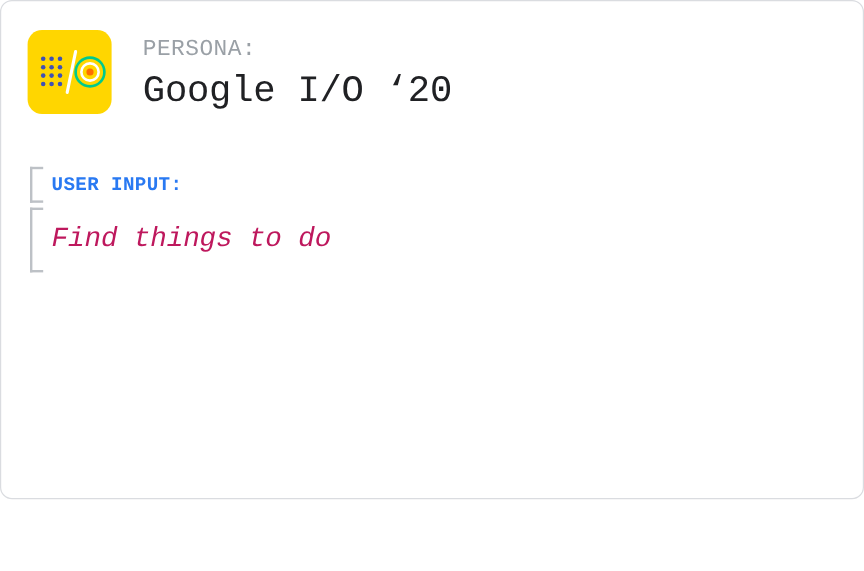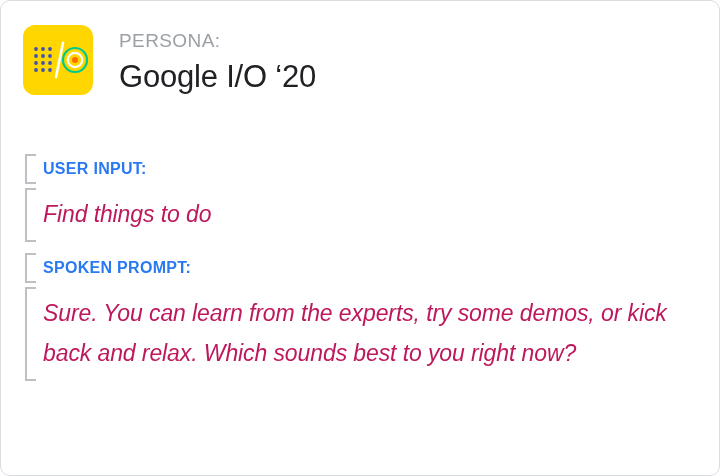--- a/index.html
+++ b/index.html
@@ -8,25 +8,26 @@
     width: 720px;
     height: 476px;
     background: #ffffff;
     font-family: "Liberation Sans", sans-serif;
     -webkit-font-smoothing: antialiased;
   }
 
   .card {
     position: relative;
     width: 720px;
-    height: 476px;
+    height: 416px;
     background: #ffffff;
     border: 1px solid #dadce0;
     border-radius: 10px;
     overflow: hidden;
+    font-family: Liberation Mono, monospace;
   }
 
   
   .header {
     position: absolute;
     left: 22px;
     top: 24px;
     display: flex;
     align-items: flex-start;
   }
@@ -63,21 +64,21 @@
     color: #202124;
     font-weight: 400;
   }
 
   
   .section {
     position: absolute;
     left: 24px;
     right: 24px;
   }
-  #section-user-input { top: 138px; margin-top: 15px; }
+  #section-user-input { top: 138px; }
   #section-spoken-prompt { top: 252px; }
 
   .bracket-group {
     position: relative;
     padding-left: 18px;
   }
 
   
   .bracket {
     position: absolute;
@@ -163,24 +164,14 @@
     <div class="label-row bracket-group">
       <span class="bracket"></span>
       <div class="section-label">USER INPUT:</div>
     </div>
     <div class="body-row bracket-group">
       <span class="bracket"></span>
       <div class="section-body">Find things to do</div>
     </div>
   </div>
 
-  <div class="section" id="section-spoken-prompt">
-    <div class="label-row bracket-group">
-      <span class="bracket"></span>
-      <div class="section-label">SPOKEN PROMPT:</div>
-    </div>
-    <div class="body-row bracket-group">
-      <span class="bracket"></span>
-      <div class="section-body">Sure. You can learn from the experts, try some demos, or kick back and relax. Which sounds best to you right now?</div>
-    </div>
-  </div>
 
 </div>
 
 </body></html>

